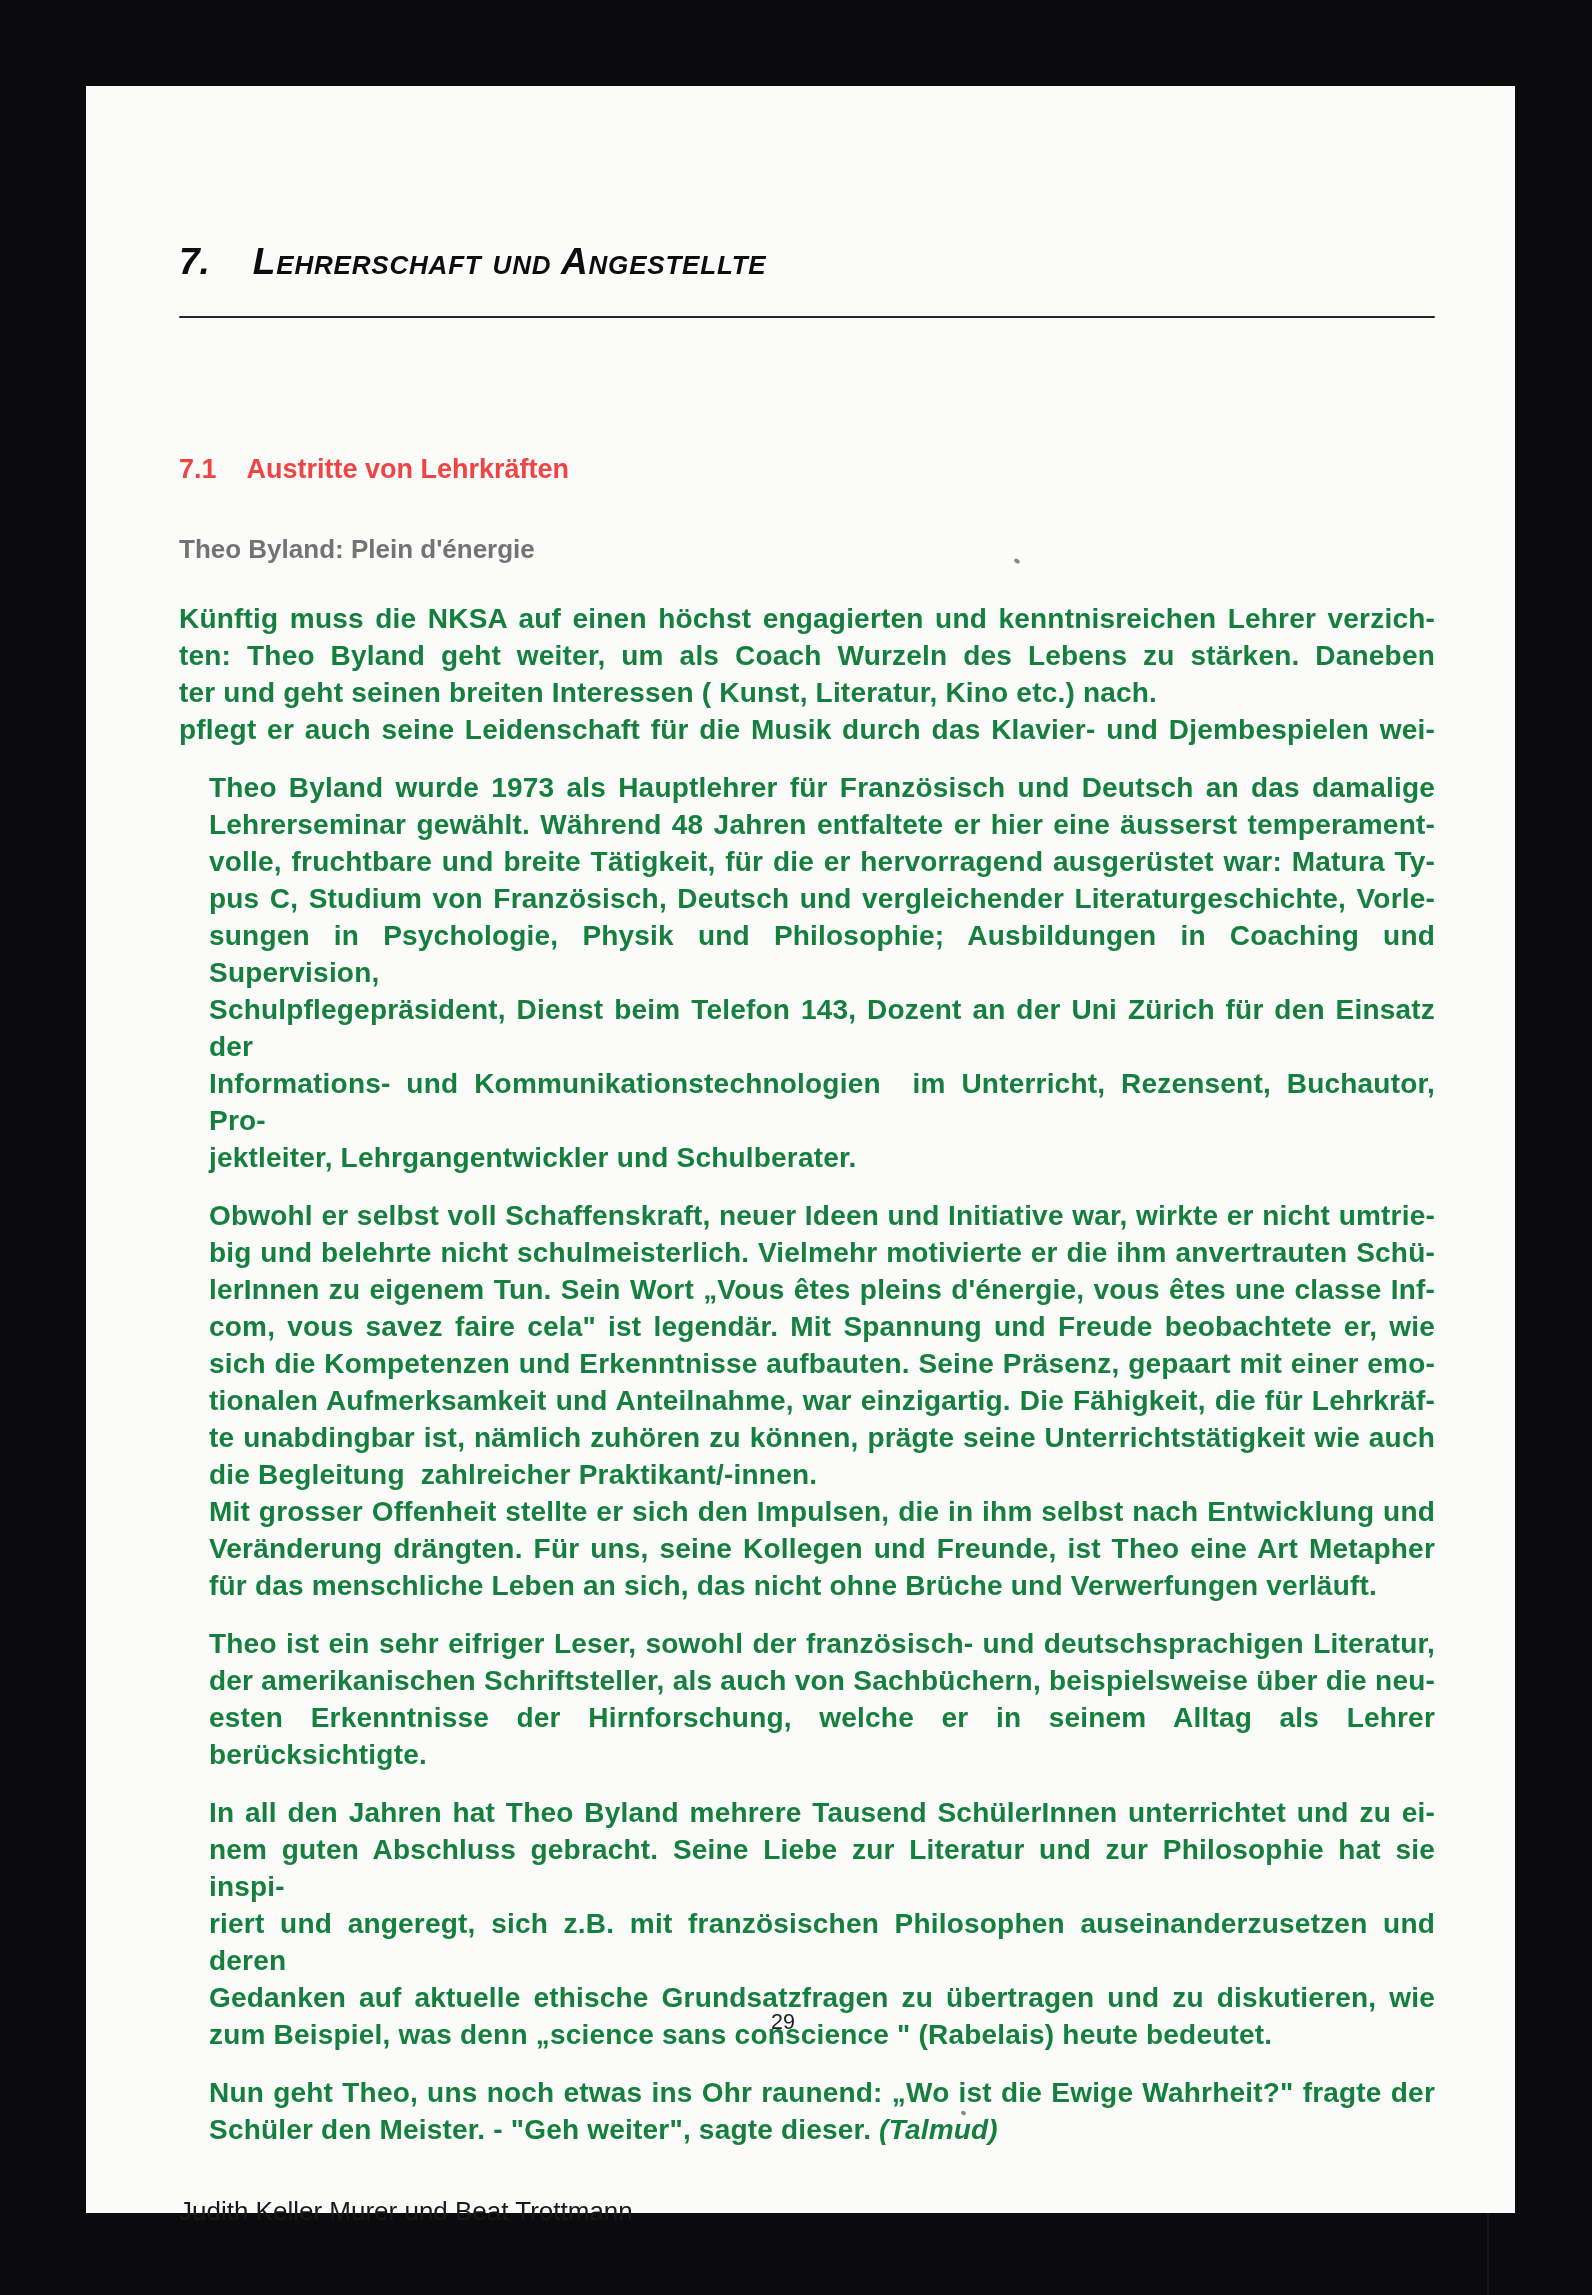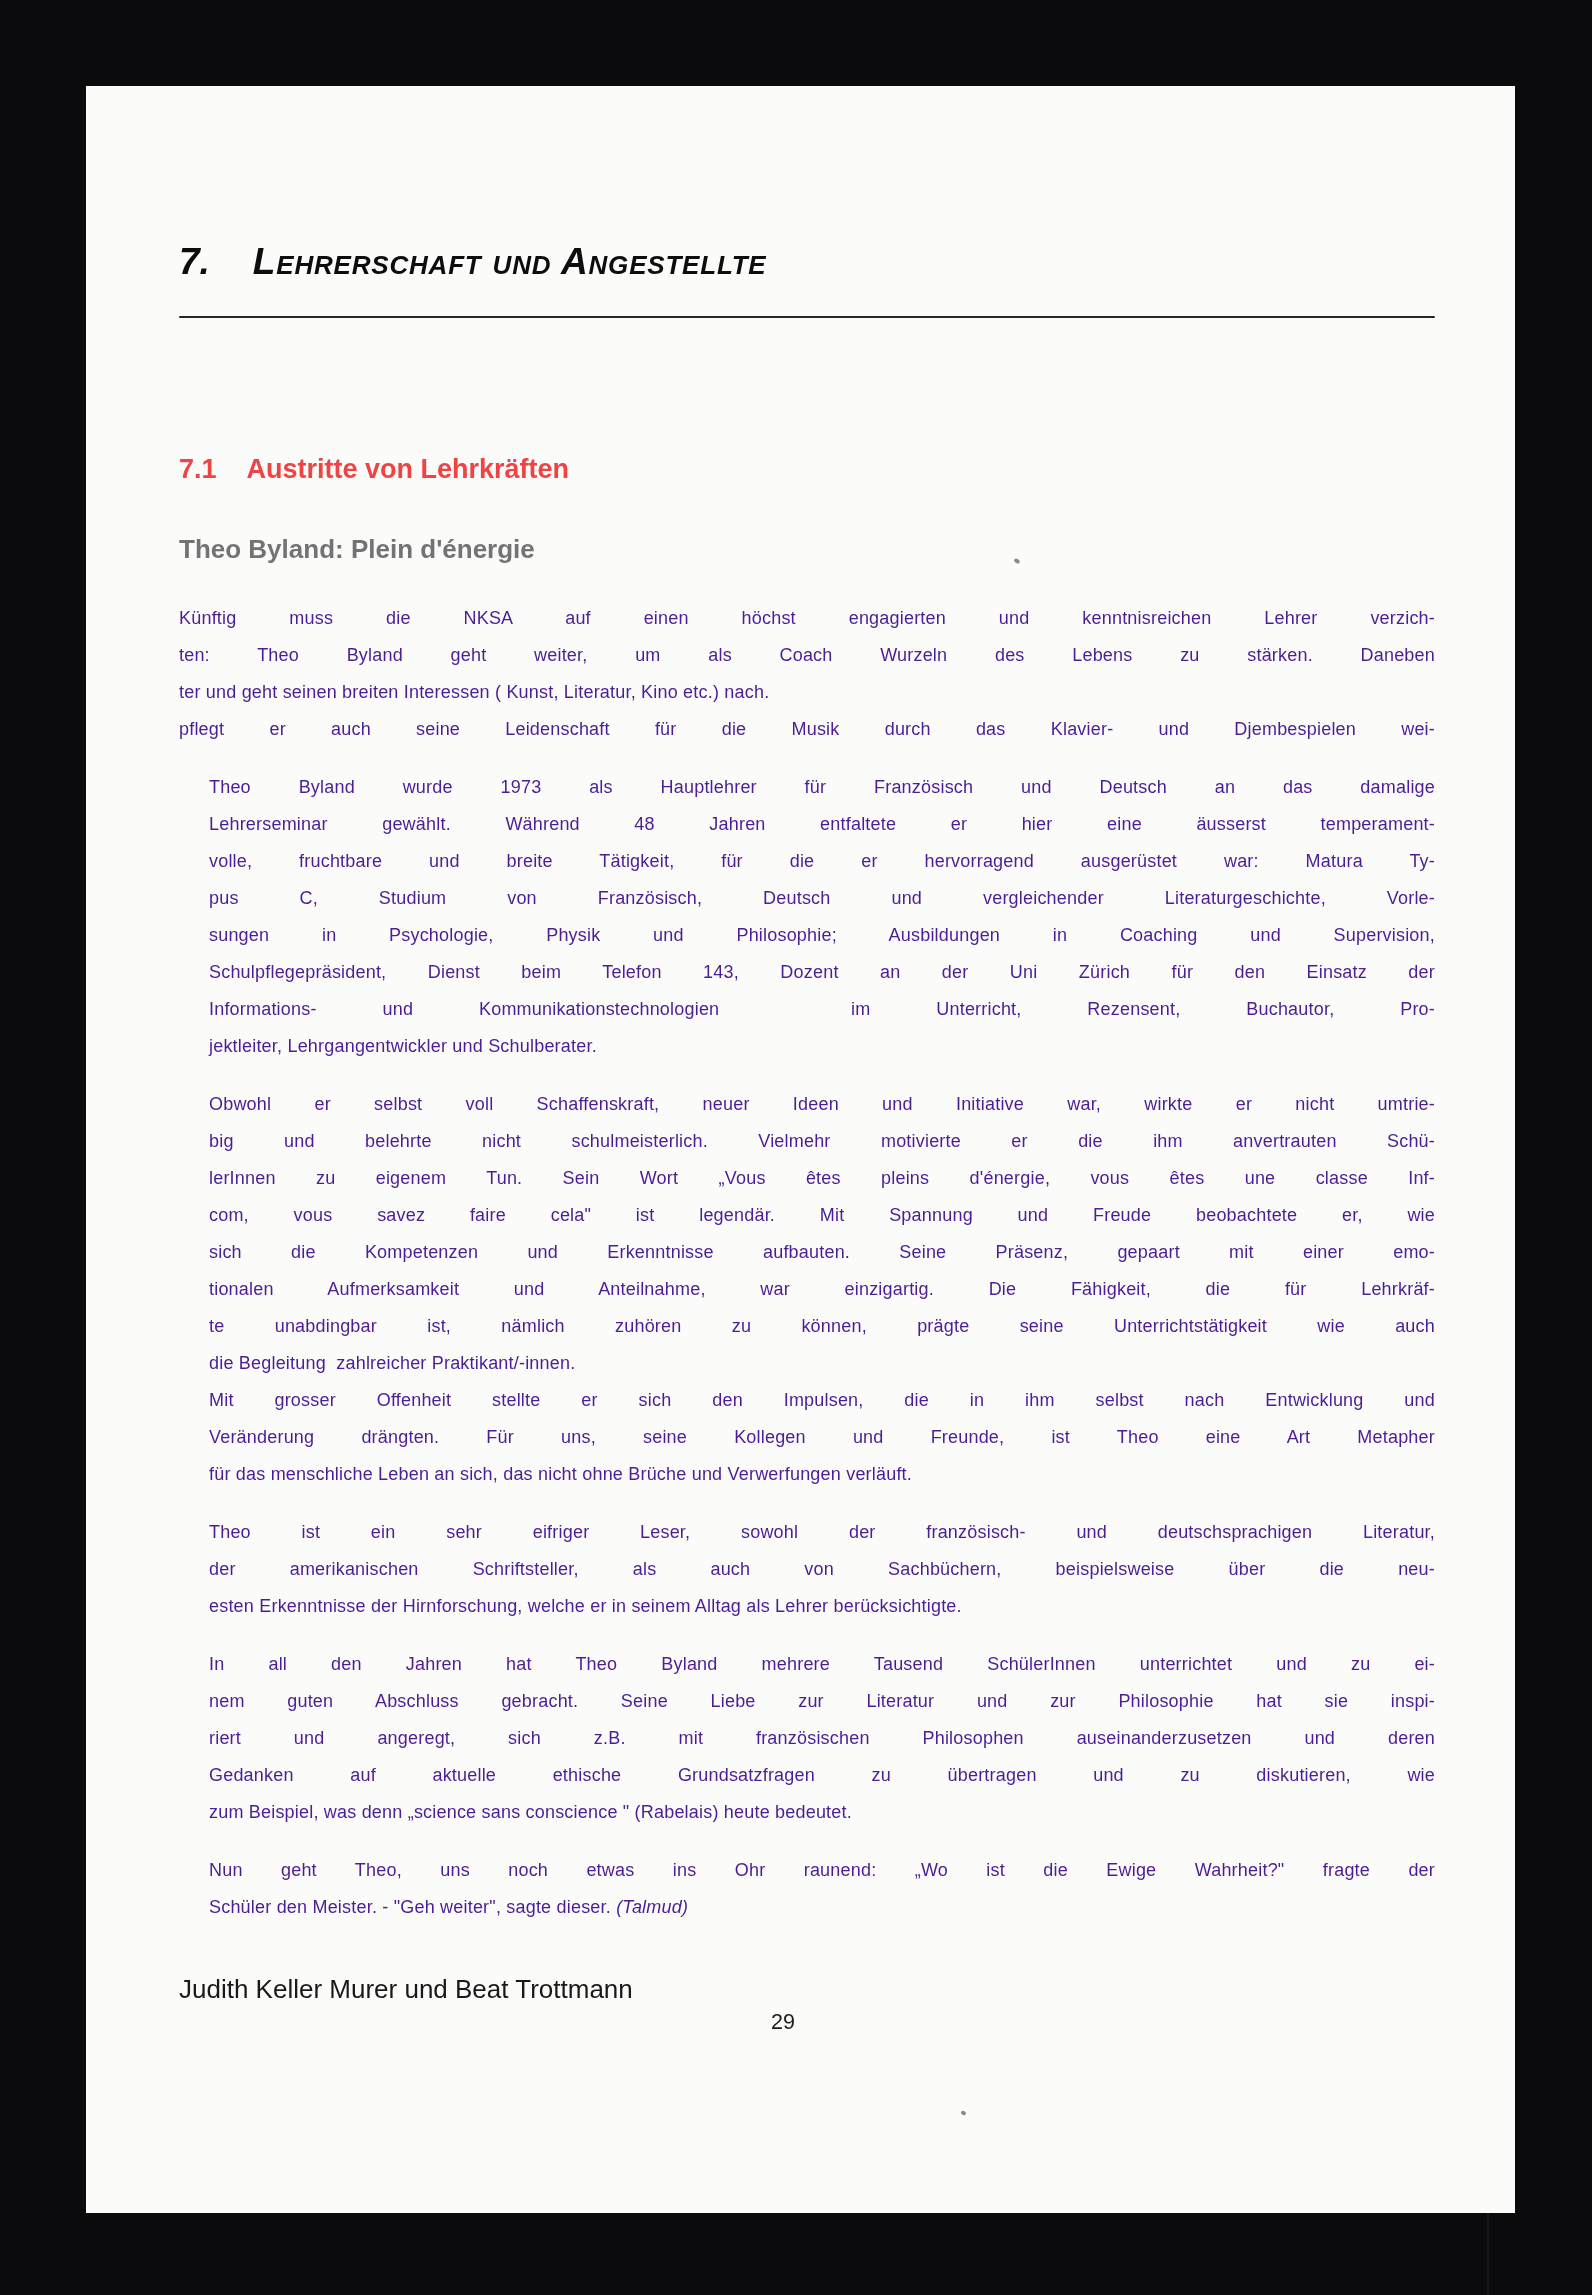--- a/index.html
+++ b/index.html
@@ -63,24 +63,25 @@
   }
   .subhead {
     margin-top: 45px;
     font-size: 26px;
     font-weight: bold;
     line-height: 35px;
     color: #737373;
   }
   
   .para {
-    font-size: 18px;
+    font-size: 28px;
     line-height: 37px;
     letter-spacing: 0.2px;
-    color: #4c1d95;
+    color: #15803d;
+    font-weight: bold;
   }
   .p-first { margin-top: 33px; }
   .p-next  { margin-top: 21px; margin-left: 30px; }
   .tline {
     text-align: justify;
     text-align-last: justify;
     white-space: pre-wrap;
   }
   .tline.plain { text-align-last: left; }
   .italic { font-style: italic; }

